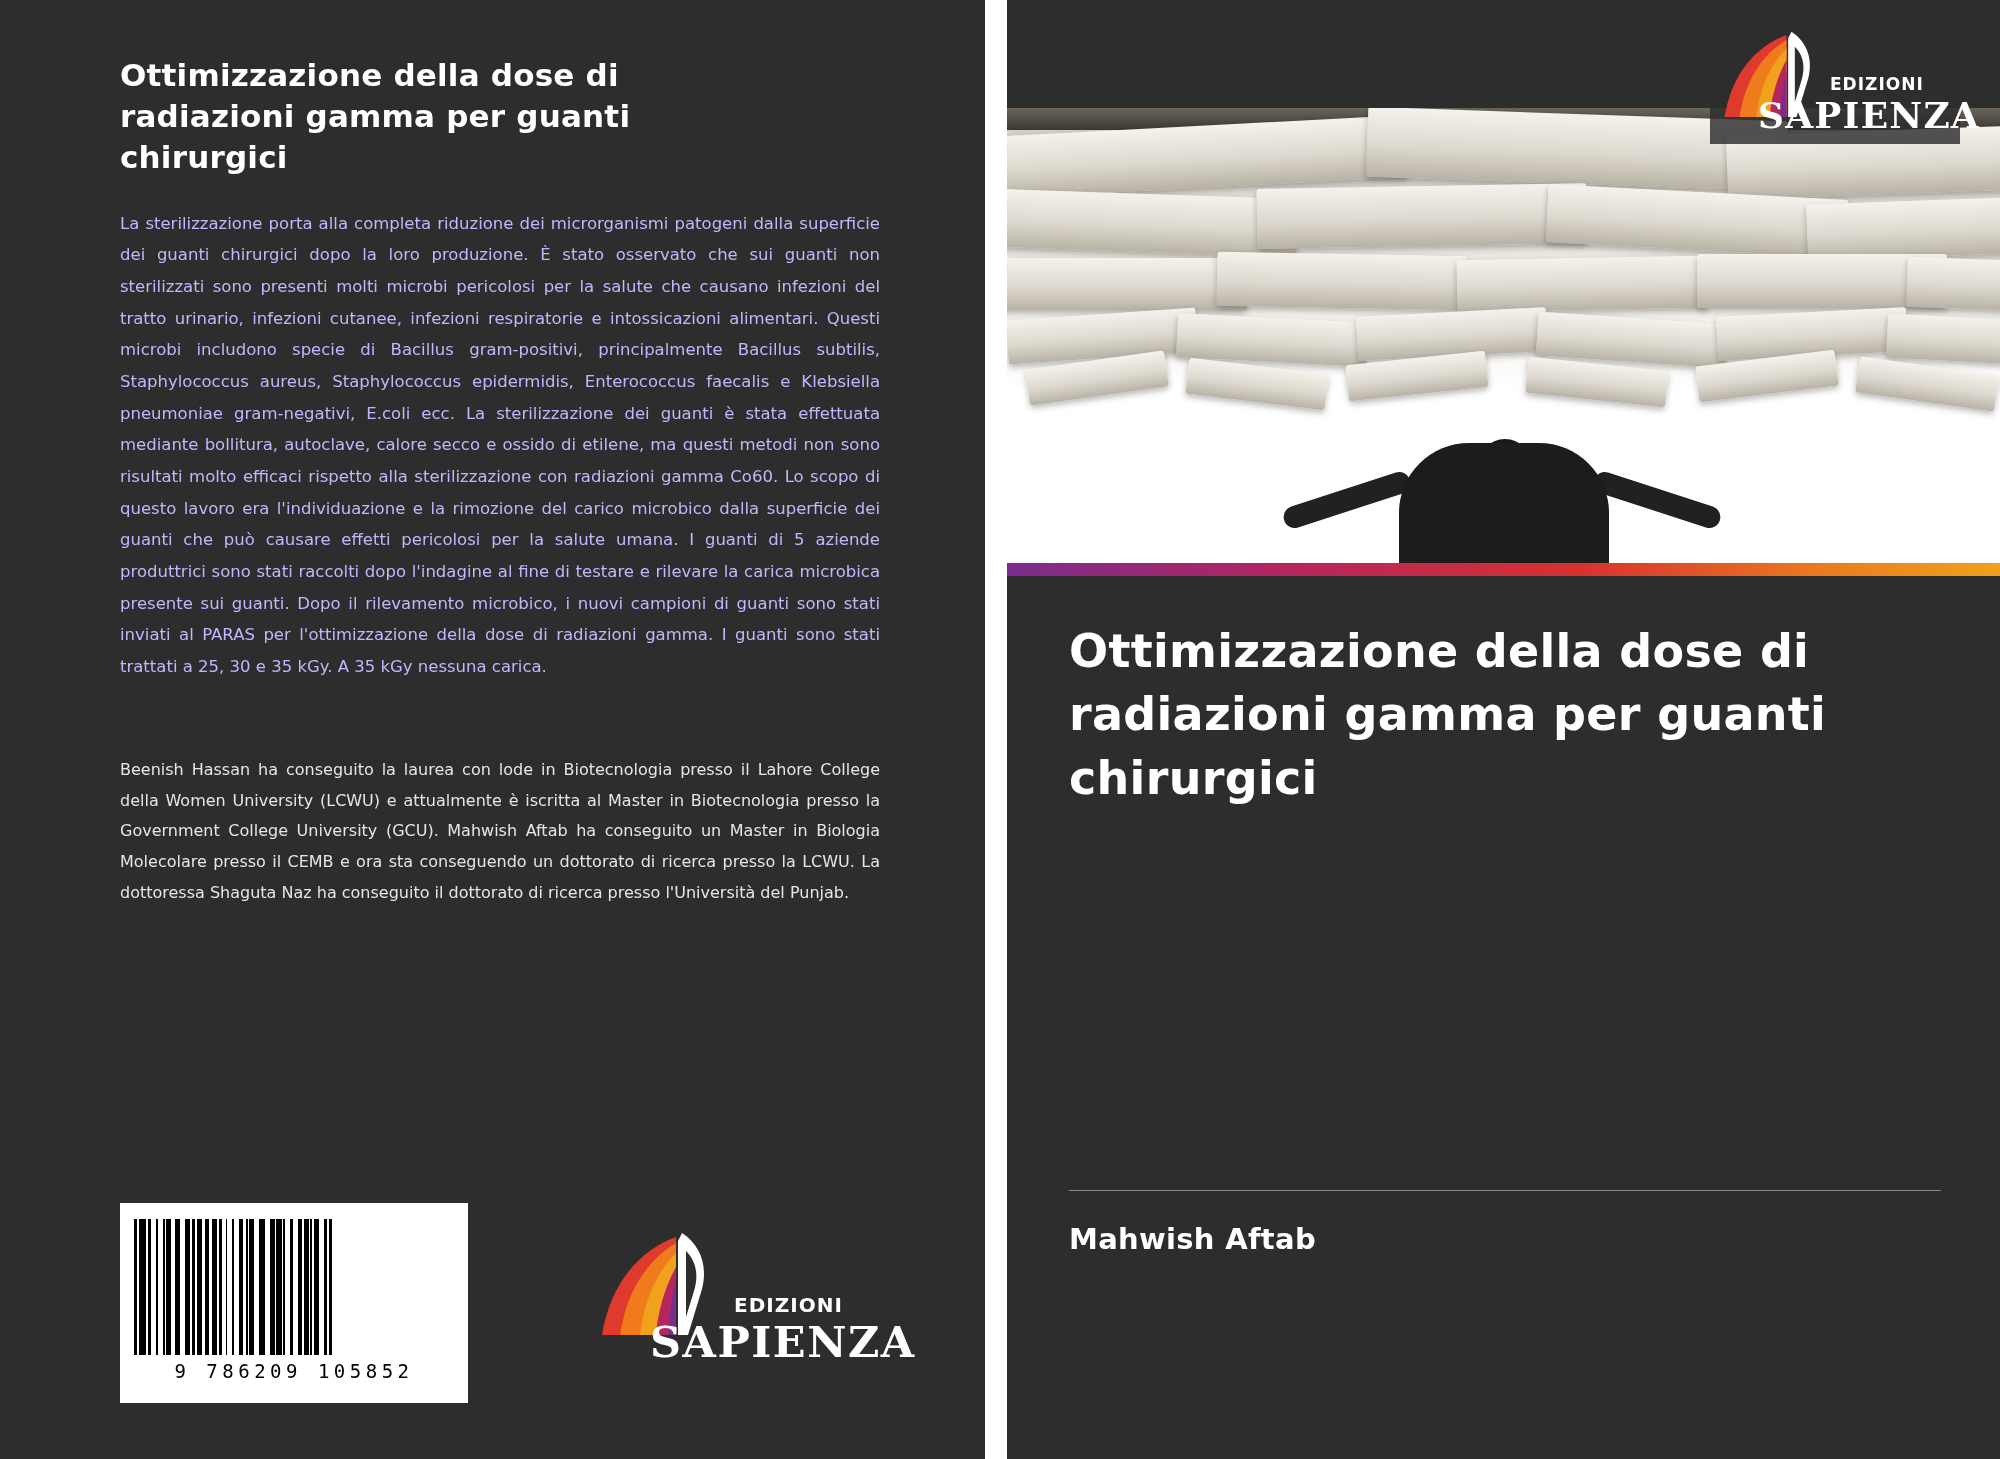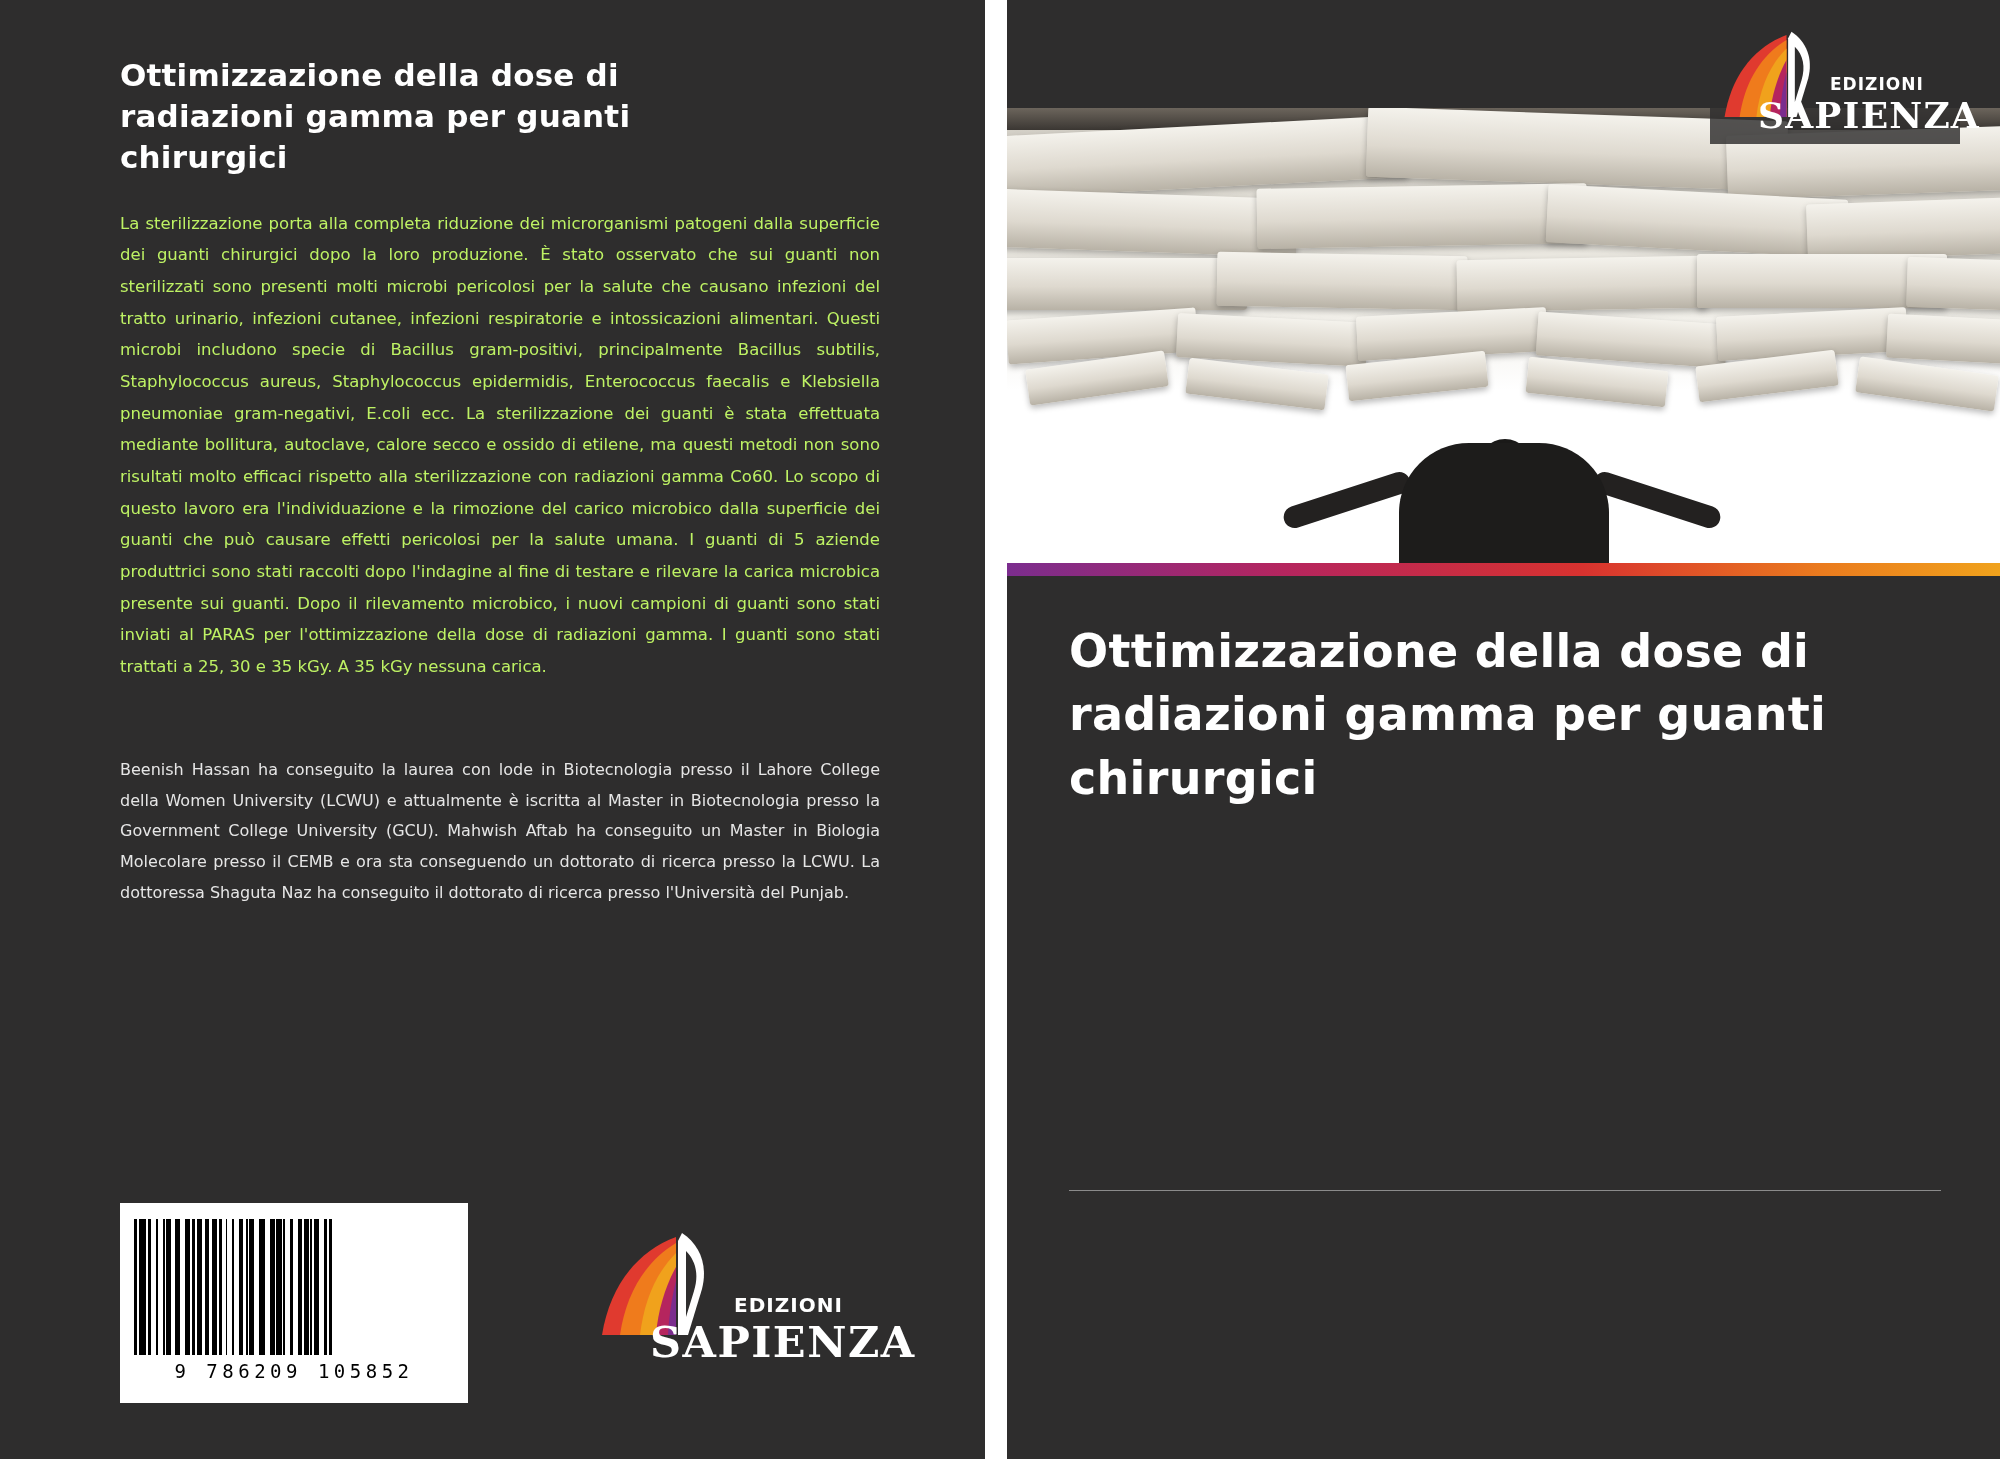--- a/index.html
+++ b/index.html
@@ -35,21 +35,21 @@
   .back-title {
     color: #ffffff;
     font-size: 31px;
     font-weight: bold;
     line-height: 1.32;
     letter-spacing: 0.2px;
     width: 660px;
   }
   .back-abstract {
     margin-top: 30px;
-    color: #bef264;
+    color: #c4b5fd;
     font-size: 16.5px;
     line-height: 1.92;
     text-align: justify;
     width: 760px;
   }
   .back-bio {
     margin-top: 72px;
     color: #e6e6e6;
     font-size: 16px;
     line-height: 1.92;
@@ -414,16 +414,17 @@
       <div class="sapienza">SAPIENZA</div>
     </div>
 
     <div class="front-accent"></div>
 
     <div class="front-title">Ottimizzazione della dose di radiazioni gamma per guanti chirurgici</div>
 
     <div class="front-rule"></div>
 
     <div class="authors" id="authors">
+        <div class="author">Mahwish Aftab</div>
       </div>
   </div>
 
 </div>
 
 </body></html>

